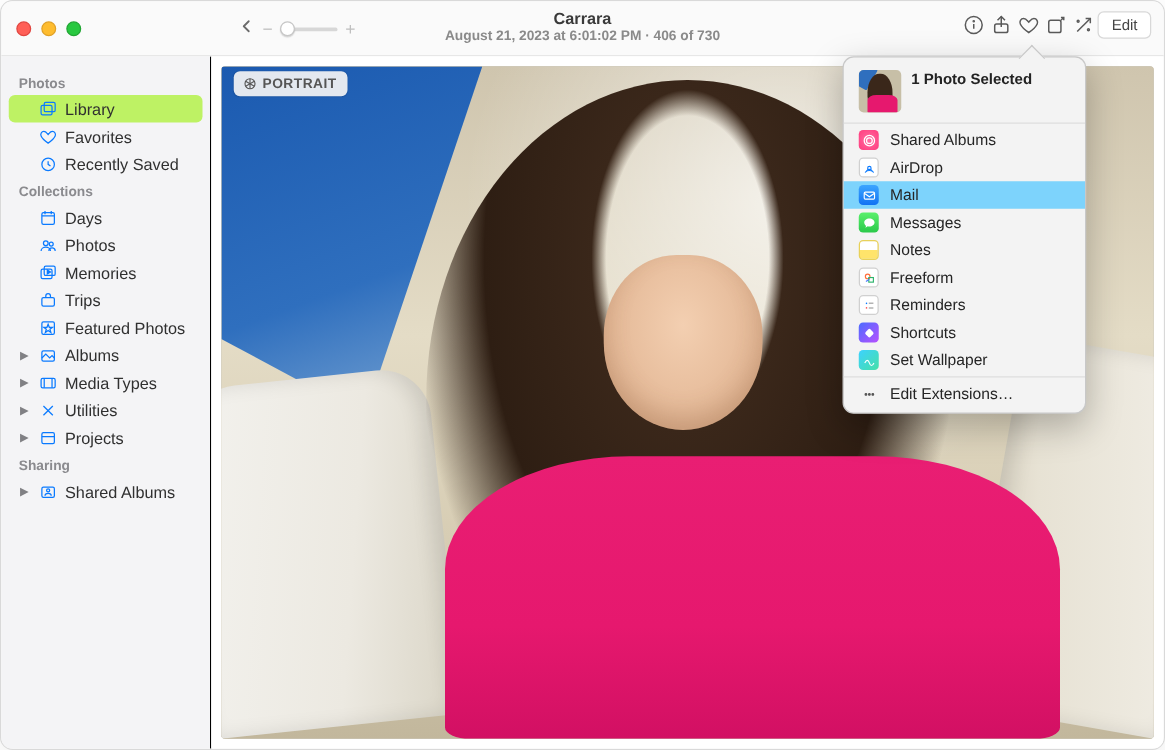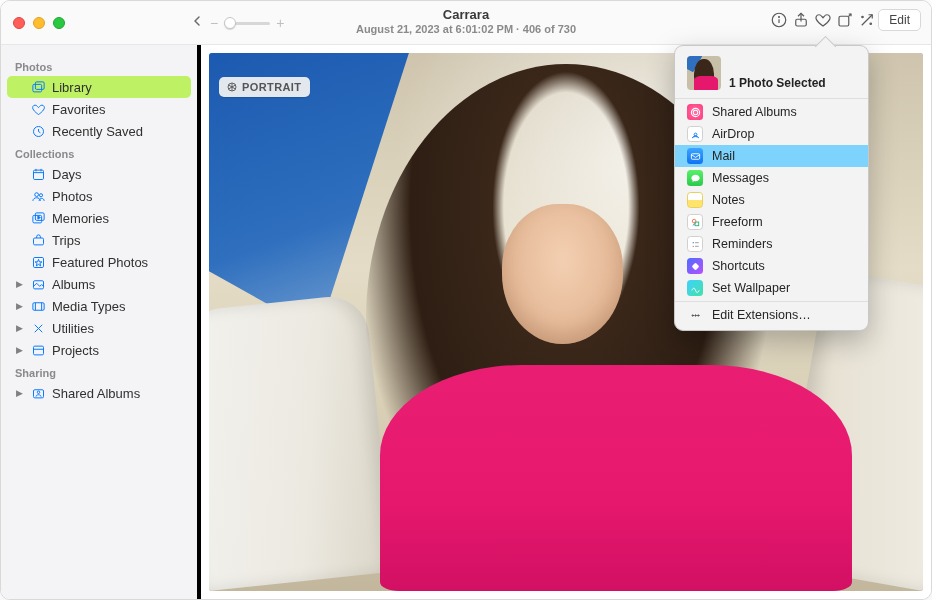--- a/index.html
+++ b/index.html
@@ -16,45 +16,45 @@
   .zoom-track { width: 46px; height: 3px; background: #d7d7d7; border-radius: 2px; position: relative; }
   .zoom-thumb { width: 12px; height: 12px; border-radius: 50%; background: #fff; border: 1px solid #c7c7c7; position: absolute; top: -5px; left: 0; box-shadow: 0 1px 1px rgba(0,0,0,0.15); }
   .title-center { position: absolute; left: 50%; transform: translateX(-50%); text-align: center; top: 6px; }
   .title-main { font-size: 13px; font-weight: 600; color: #3a3a3a; }
   .title-sub { font-size: 11px; color: #8a8a8a; margin-top: 1px; font-weight: bold; }
   .tb-right { position: absolute; right: 10px; top: 8px; display: flex; align-items: center; }
   .tb-icon { width: 22px; height: 22px; display: flex; align-items: center; justify-content: center; color: #5a5a5a; }
   .tb-icon svg { width: 18px; height: 18px; stroke: currentColor; fill: none; stroke-width: 1.6; }
   .edit-btn { border: 1px solid #d8d8d8; border-radius: 5px; padding: 3px 10px; font-size: 12px; color: #444; background: #fff; }
   .body { flex: 1; display: flex; overflow: hidden; }
-  .sidebar { width: 200px; background: #f4f4f6; border-right: 4px solid #000000; padding: 10px 6px 10px 6px; overflow-y: auto; font-size: 13px; }
+  .sidebar { width: 168px; background: #f4f4f6; border-right: 1px solid #000000; padding: 10px 6px 10px 6px; overflow-y: auto; font-size: 13px; }
   .sb-header { font-size: 11px; color: #8a8a8e; font-weight: 600; padding: 6px 8px 3px; }
   .sb-item { display: flex; align-items: center; gap: 6px; padding: 3px 8px; border-radius: 5px; color: #303030; cursor: default; }
   .sb-item.selected { background: #bef264; }
   .sb-item .disc { width: 9px; text-align: center; font-size: 9px; color: #808084; }
   .sb-item .ic { width: 16px; height: 16px; display: inline-flex; align-items: center; justify-content: center; color: #0a7aff; }
   .sb-item .ic svg { width: 15px; height: 15px; stroke: currentColor; fill: none; stroke-width: 1.6; }
   .sb-item .lbl { flex: 1; }
   .content { flex: 1; position: relative; background: #fff; padding: 8px; }
   .photo { width: 100%; height: 100%; position: relative; border-radius: 3px; overflow: hidden; background: #bdb8a8; }
   .sky { position: absolute; left: 0; top: 0; width: 28%; height: 52%; background: linear-gradient(160deg, #1b5ab0 0%, #2f6fbe 60%, #7ea8d4 100%); clip-path: polygon(0 0, 100% 0, 55% 100%, 0 78%); }
   .rock { position: absolute; left: 0; top: 0; right: 0; bottom: 0; background:
       radial-gradient(ellipse at 60% 20%, rgba(255,255,255,0.7), rgba(255,255,255,0) 40%),
       linear-gradient(180deg, #cfc5ae 0%, #e4dcc6 40%, #d7cdb4 70%, #c2b79c 100%);
   }
   .hair { position: absolute; left: 22%; top: 2%; width: 56%; height: 95%; background: radial-gradient(ellipse at 50% 28%, rgba(0,0,0,0) 22%, #3a271a 26%, #2e1e13 55%, rgba(46,30,19,0) 75%); border-radius: 50% 50% 40% 40%; filter: blur(0.5px); }
   .face { position: absolute; left: 41%; top: 28%; width: 17%; height: 26%; background: radial-gradient(ellipse at 50% 40%, #f3cfb1 0%, #e3b795 70%, #d7a985 100%); border-radius: 46% 46% 50% 50%; box-shadow: inset 0 -10px 20px rgba(120,70,40,0.25); }
   .torso { position: absolute; left: 24%; right: 10%; bottom: 0; height: 42%; background: linear-gradient(180deg, #e91e73 0%, #e6186e 60%, #d21063 100%); border-radius: 30% 30% 4% 4% / 40% 40% 4% 4%; }
   .arm-l { position: absolute; left: 0; bottom: 0; width: 26%; height: 52%; background: linear-gradient(100deg, #f3f2ee 0%, #ece9e1 60%, #d9d4c5 100%); border-radius: 40px 40px 0 0; transform: rotate(-6deg); transform-origin: bottom left; box-shadow: inset -8px 0 16px rgba(0,0,0,0.1); }
   .arm-r { position: absolute; right: 0; bottom: 0; width: 21%; height: 56%; background: linear-gradient(260deg, #f2efe8 0%, #e7e2d4 70%, #d2cbb9 100%); border-radius: 40px 40px 0 0; transform: rotate(10deg); transform-origin: bottom right; box-shadow: inset 8px 0 16px rgba(0,0,0,0.1); }
-  .badge { position: absolute; left: 10px; top: 24px; background: rgba(244,244,244,0.92); color: #555; padding: 4px 9px 4px 7px; border-radius: 5px; font-size: 11px; font-weight: 600; letter-spacing: 0.4px; display: flex; align-items: center; gap: 4px; box-shadow: 0 0.5px 1px rgba(0,0,0,0.12); }
+  .badge { position: absolute; left: 10px; top: 4px; background: rgba(244,244,244,0.92); color: #555; padding: 4px 9px 4px 7px; border-radius: 5px; font-size: 11px; font-weight: 600; letter-spacing: 0.4px; display: flex; align-items: center; gap: 4px; box-shadow: 0 0.5px 1px rgba(0,0,0,0.12); }
   .badge svg { width: 12px; height: 12px; stroke: #555; fill: none; stroke-width: 1.8; }
   .share-pop { position: absolute; right: 62px; top: 44px; width: 195px; background: #f3f3f3; border: 0.5px solid #c8c8c8; border-radius: 9px; box-shadow: 0 10px 28px rgba(0,0,0,0.25); padding: 6px 0 4px; z-index: 20; }
   .share-pop::before { content: ""; position: absolute; top: -7px; right: 35px; width: 14px; height: 14px; background: #f3f3f3; border-left: 0.5px solid #c8c8c8; border-top: 0.5px solid #c8c8c8; transform: rotate(45deg); }
-  .pop-head { display: flex; align-items: flex-end; gap: 8px; padding: 4px 12px 6px; }
+  .pop-head { display: flex; align-items: flex-start; gap: 8px; padding: 4px 12px 6px; }
   .pop-thumb { width: 34px; height: 34px; border-radius: 4px; overflow: hidden; position: relative; background: #c7bfa7; flex-shrink: 0; }
   .pop-thumb .mini-sky { position: absolute; left:0; top:0; width: 45%; height: 48%; background: #2f6fbe; clip-path: polygon(0 0,100% 0,40% 100%,0 80%);}
   .pop-thumb .mini-hair { position:absolute; left:22%; top:10%; width:56%; height:88%; background:#3a271a; border-radius:50% 50% 40% 40%;}
   .pop-thumb .mini-torso { position:absolute; left:20%; right:10%; bottom:0; height:40%; background:#e6186e; border-radius:30% 30% 4% 4%;}
   .pop-title { font-size: 12px; font-weight: 700; color: #222; }
   .pop-sep { height: 1px; background: #dedede; margin: 2px 0; }
   .pop-item { display: flex; align-items: center; gap: 9px; padding: 3px 12px; font-size: 12.5px; color: #252525; }
   .pop-item.hl { background: #7dd3fc; }
   .pop-item .pic { width: 16px; height: 16px; border-radius: 3.5px; display: inline-flex; align-items: center; justify-content: center; flex-shrink: 0; }
   .pop-item .pic svg { width: 11px; height: 11px; }

